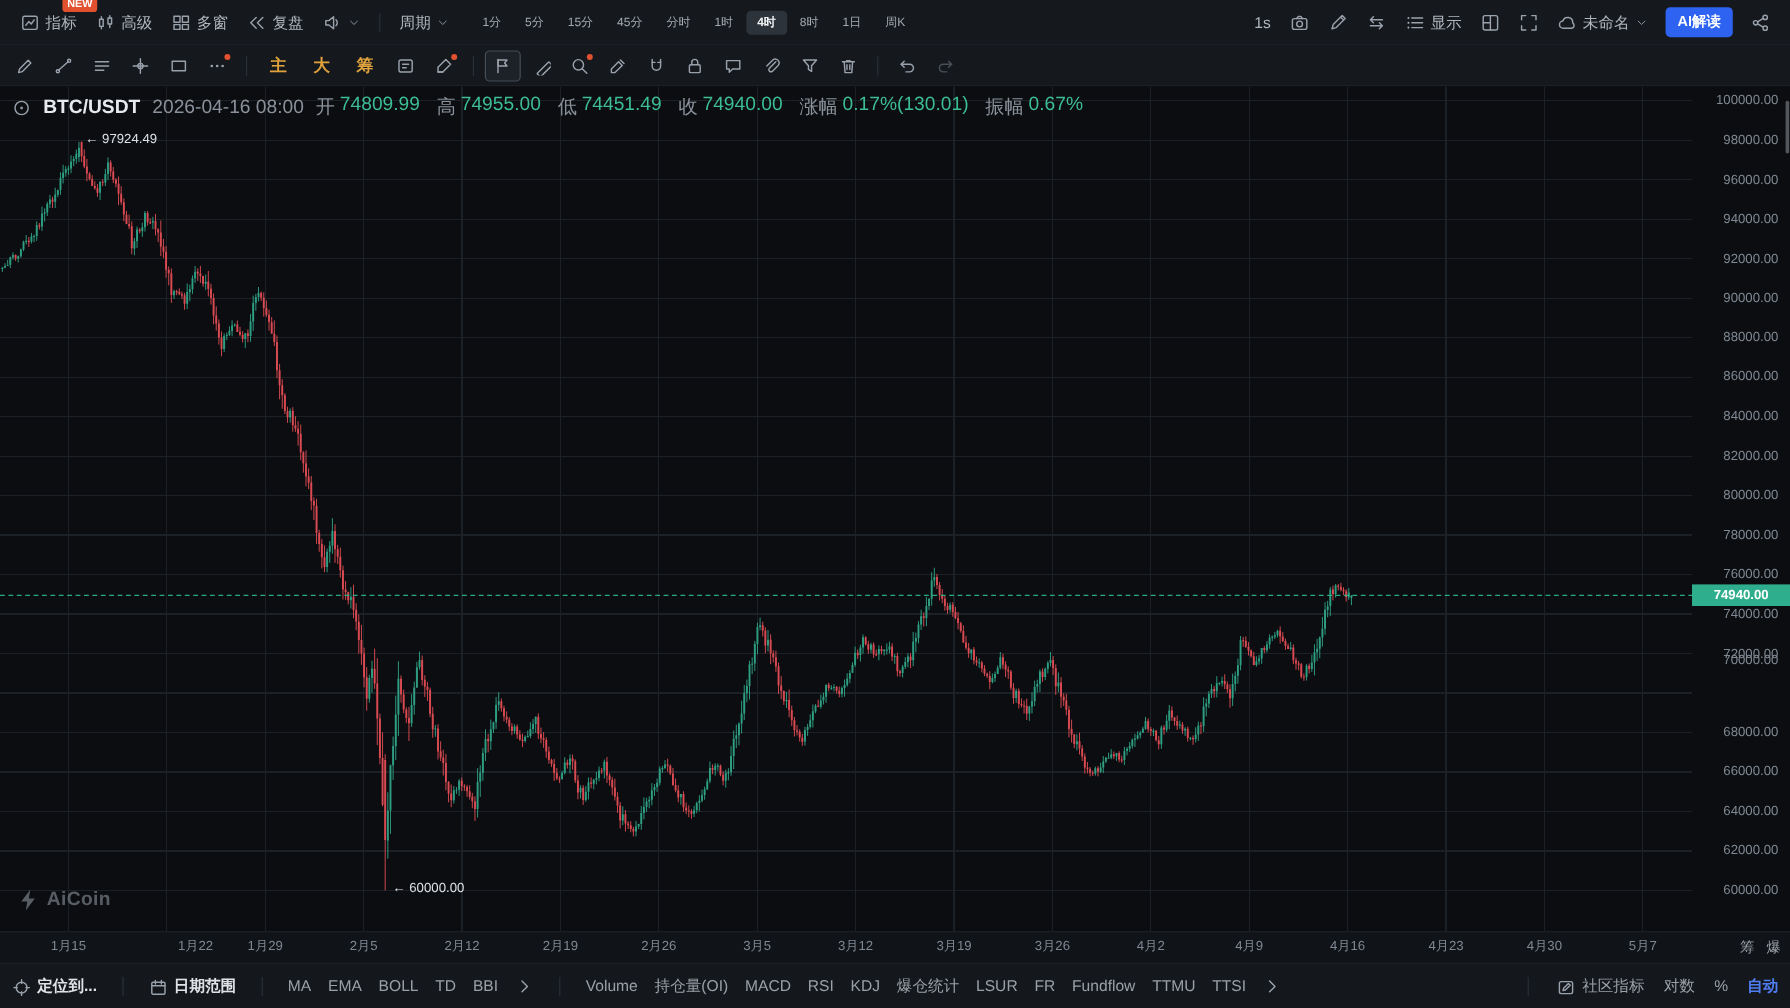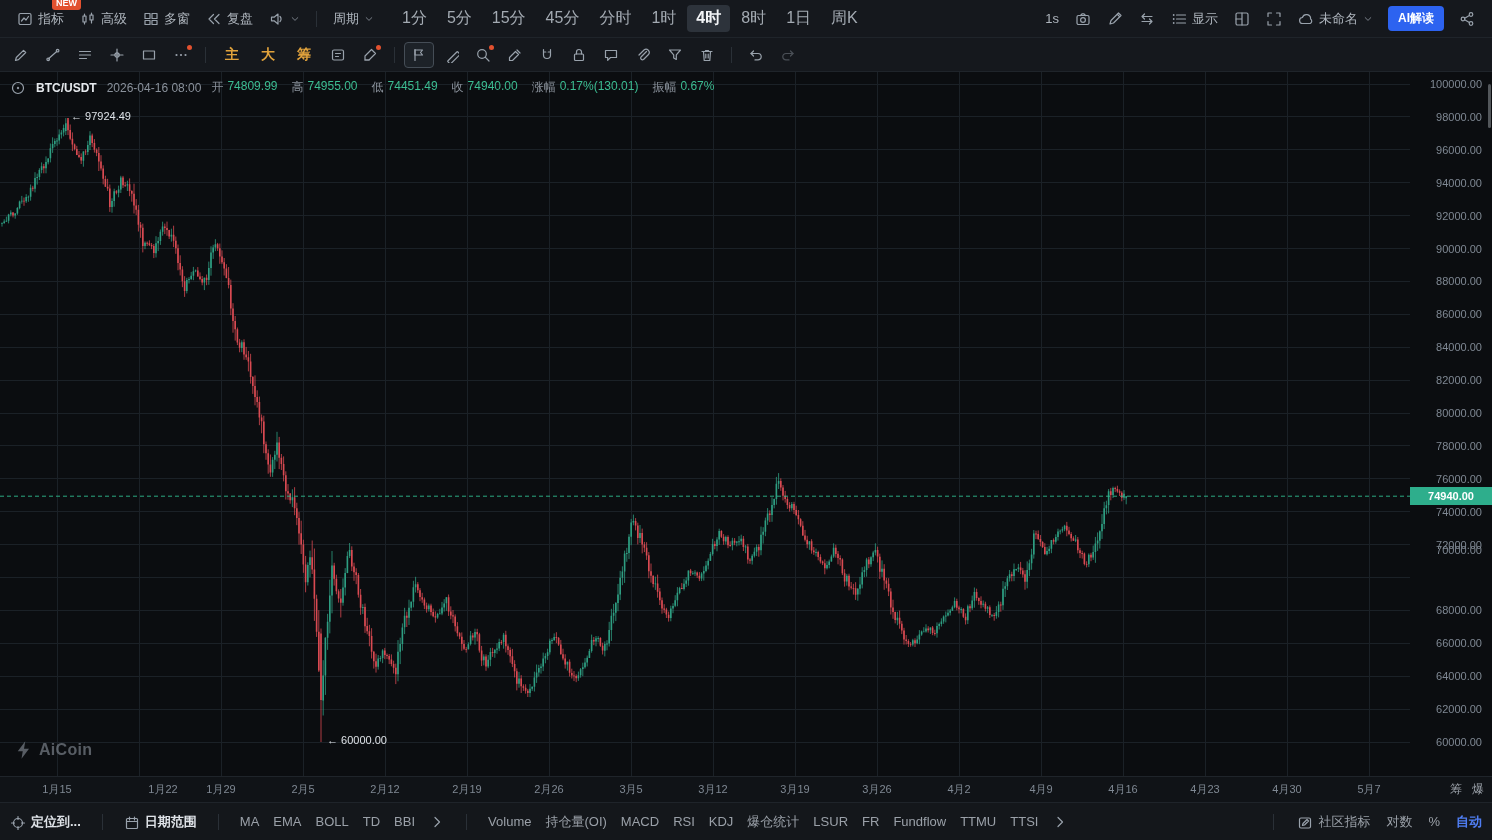--- a/index.html
+++ b/index.html
@@ -5,40 +5,40 @@
   *{margin:0;padding:0;box-sizing:border-box;user-select:none}
   html,body{width:1492px;height:840px;background:#0b0d10;font-family:"Liberation Sans","DejaVu Sans",sans-serif;color:#aeb5bd;overflow:hidden}
   .app{position:relative;width:1492px;height:840px;display:flex;flex-direction:column;background:#0c0e11}
 
   
   .row1{height:38px;flex:0 0 38px;display:flex;align-items:center;justify-content:space-between;background:#15181d;border-bottom:1px solid #1f242a;padding:0 10px;font-size:13px;white-space:nowrap}
   .grp{display:flex;align-items:center;gap:2px}
   .tb-btn{display:flex;align-items:center;gap:5px;padding:4px 7px;border-radius:4px;cursor:pointer;position:relative;color:#aeb5bd}
   .new-badge{position:absolute;top:-9px;right:-10px;background:#e2512f;color:#fff;font-size:9px;font-weight:700;padding:1px 4px;border-radius:3px;line-height:11px}
   .timeframes{display:flex;align-items:center;gap:2px;margin-left:10px}
-  .tf{padding:3px 9px;border-radius:4px;cursor:pointer;color:#a3aab2;font-size:16px}
+  .tf{padding:3px 9px;border-radius:4px;cursor:pointer;color:#a3aab2;font-size:10px}
   .tf.active{background:#2d333b;color:#f2f4f6;font-weight:700}
   .vsep{width:1px;height:16px;background:#2a3037;margin:0 7px;flex:0 0 1px}
   .tool{width:30px;height:26px;display:flex;align-items:center;justify-content:center;border-radius:4px;cursor:pointer;position:relative;flex:0 0 auto}
   .tool.active{border:1px solid #454d56;background:#1d2228}
   .tool.disabled{opacity:.4}
   .dot{position:absolute;top:3px;right:4px;width:5px;height:5px;border-radius:50%;background:#e2512f}
   .ai-btn{background:#2d63f0;color:#fff;font-size:12px;padding:4px 10px;border-radius:4px;cursor:pointer;margin:0 6px;font-weight:700}
   i.ic{width:16px;height:16px;display:inline-block;flex:0 0 auto}
   i.ic svg{width:100%;height:100%;display:block;fill:none;stroke:#99a2ac;stroke-width:1.2;stroke-linecap:round;stroke-linejoin:round}
   i.ic-s{width:10px;height:10px}
 
   
   .row2{height:34px;flex:0 0 34px;display:flex;align-items:center;background:#15181d;border-bottom:1px solid #1f242a;padding:0 6px;gap:2px}
   .cn-tab{color:#e0a23c;font-size:14px;font-weight:700;padding:3px 10px;cursor:pointer}
 
   
   .chart{position:relative;flex:0 0 704px;height:704px;background:#0b0d10;overflow:hidden}
   #chart-svg{position:absolute;left:0;top:0}
-  .info-row{position:absolute;left:10px;top:7px;display:flex;align-items:center;gap:10px;font-size:12px;z-index:6}
+  .info-row{position:absolute;left:10px;top:7px;display:flex;align-items:center;gap:10px;font-size:16px;z-index:6}
   .sym{color:#e6e9ed;font-weight:700}
   .ts{color:#8a919b}
   .fld{display:flex;gap:4px}
   .flbl{color:#8a919b}
   .fval{color:#3cbd92}
   .ann{position:absolute;font-size:11px;color:#dde1e6;z-index:5;white-space:nowrap}
   .yaxis{position:absolute;right:0;top:0;bottom:0;width:82px;z-index:4;cursor:ns-resize}
   .ylab{position:absolute;right:10px;font-size:11px;color:#7f8893}
   .price-badge{position:absolute;right:0;width:82px;height:18px;background:#2eae8c;color:#fff;font-size:11px;font-weight:700;display:flex;align-items:center;justify-content:center;z-index:7}
   .scrollbar{position:absolute;right:1px;top:12px;width:3px;height:44px;border-radius:2px;background:#aab1b9;opacity:.45;z-index:8}

